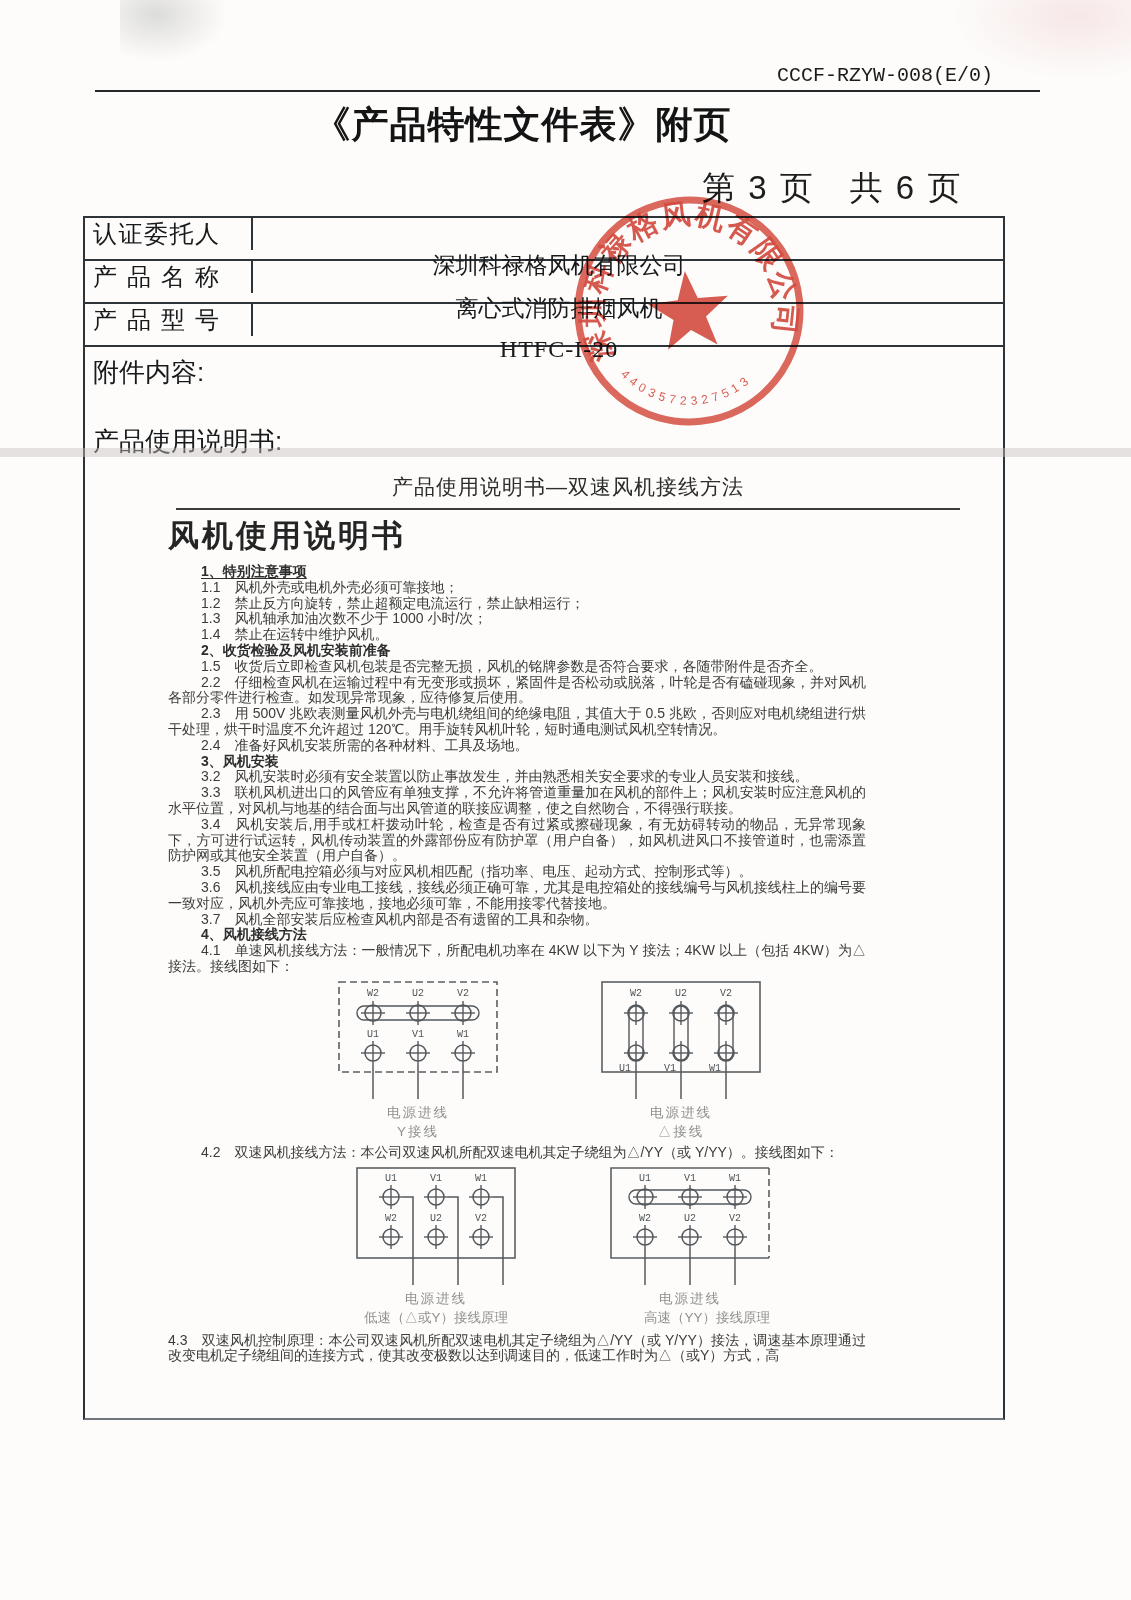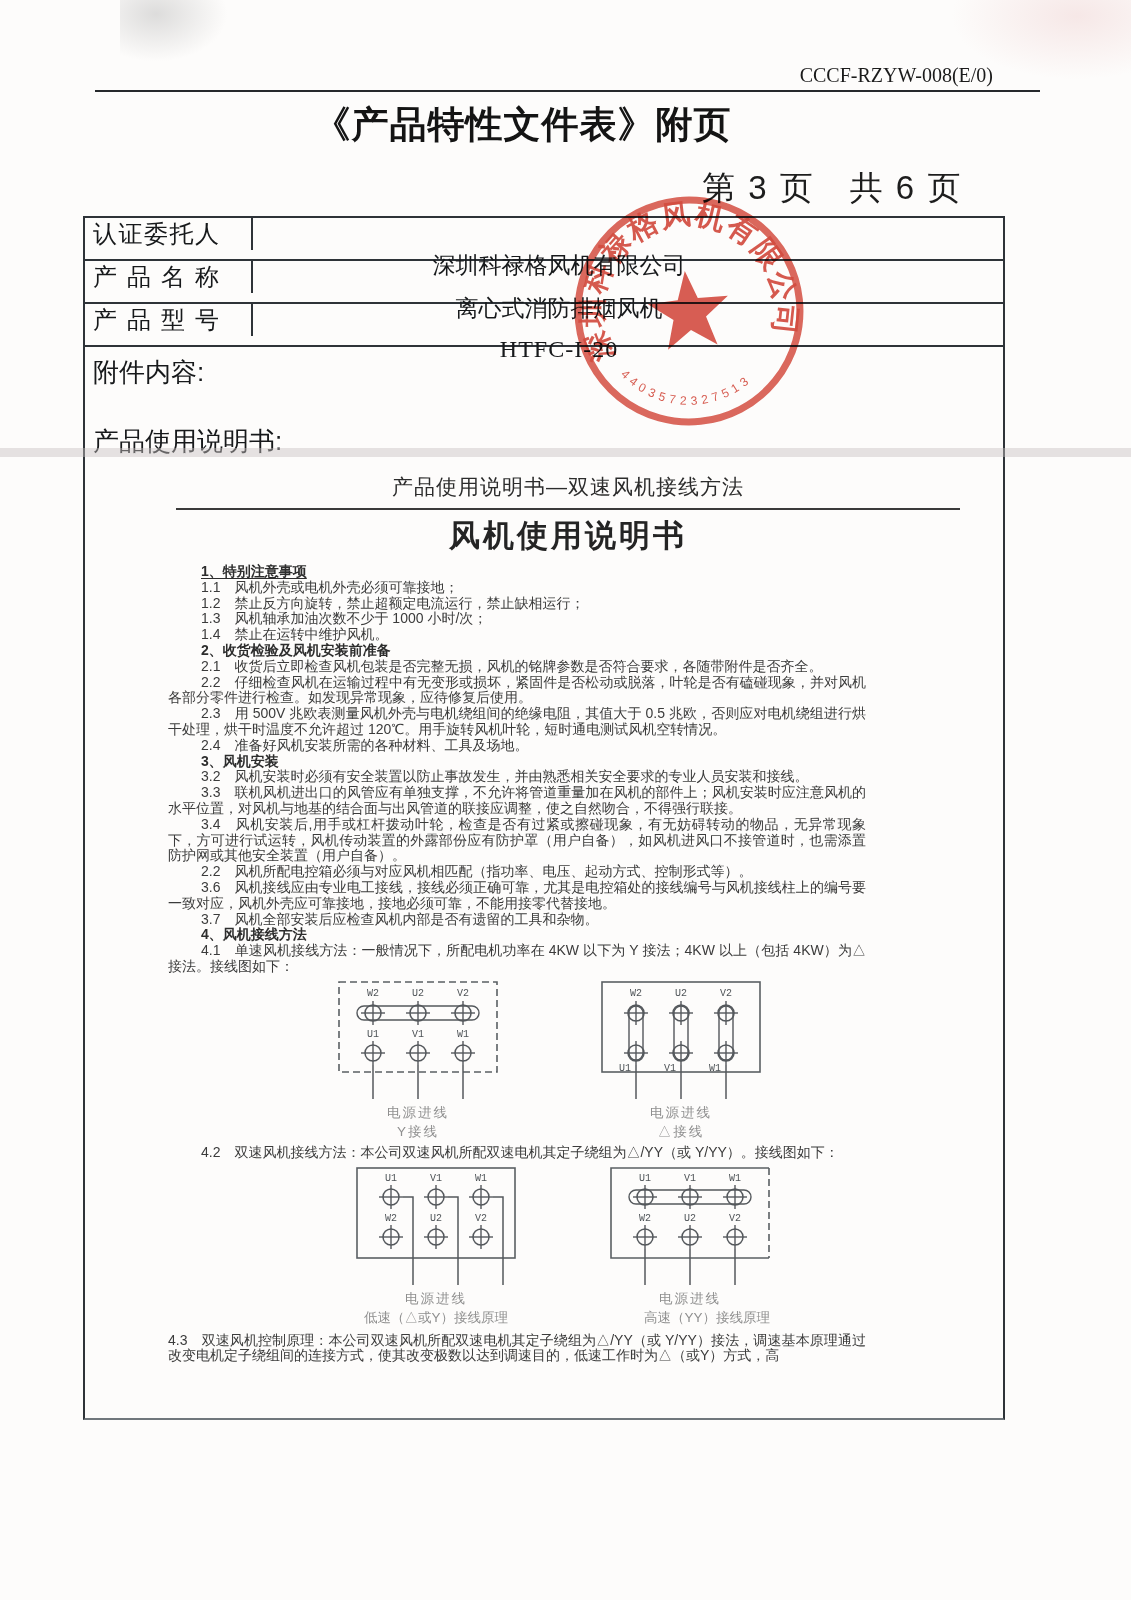--- a/index.html
+++ b/index.html
@@ -12,21 +12,21 @@
   
   .smudge{position:absolute;pointer-events:none;}
   .smudge.tl{left:120px;top:0;width:120px;height:70px;
     background:radial-gradient(ellipse at 30% 20%, rgba(160,160,160,.35), rgba(160,160,160,0) 60%);}
   .smudge.tr{left:950px;top:0;width:181px;height:80px;
     background:radial-gradient(ellipse at 70% 20%, rgba(225,170,170,.25), rgba(225,170,170,0) 70%);}
   .scan-band{position:absolute;left:0;top:448px;width:1131px;height:9px;
     background:rgba(200,193,193,.45);z-index:6;}
   
   .doc-code{position:absolute;top:64px;right:138px;
-    font-family:Liberation Serif, serif;font-size:20px;color:#1b1b1b;}
+    font-family:Liberation Mono, monospace;font-size:20px;color:#1b1b1b;}
   .header-rule{position:absolute;left:95px;top:90px;width:945px;height:0;
     border-top:2px solid #26292c;}
   .doc-title{position:absolute;left:0;top:100px;width:1045px;margin:0;
     text-align:center;font-size:37px;font-weight:700;letter-spacing:1px;color:#141414;}
   .page-info{position:absolute;left:702px;top:166px;font-size:33px;color:#1d1d1d;letter-spacing:2px;}
   
   .outer-box{position:absolute;left:83px;top:216px;width:918px;height:1200px;
     border:2px solid #2e3338;border-bottom-color:#70777c;background:transparent;z-index:1;}
   .info-table{width:100%;}
   .info-row{display:flex;height:41px;border-bottom:2px solid #2e3338;align-items:center;flex-direction:column;}
@@ -38,21 +38,21 @@
   .cell-value.serif{font-family:"Liberation Serif", serif;font-size:24px;letter-spacing:1px;}
   .attach-label{margin:8px 0 0 8px;font-size:26px;color:#17191b;}
   .manual-doc-label{margin:34px 0 0 8px;font-size:26px;color:#17191b;}
   
   .stamp{position:absolute;left:568px;top:190px;width:242px;height:242px;z-index:7;
     mix-blend-mode:multiply;opacity:.9;transform:rotate(-6deg);}
   
   .manual{position:absolute;left:168px;top:461px;width:800px;z-index:2;}
   .m-subtitle{margin:12px 0 0 0;text-align:center;font-size:21px;color:#2c2c2c;letter-spacing:1px;}
   .m-hr{border:none;border-top:2px solid #3a3a3a;margin:7px 8px 0 8px;}
-  .m-title{margin:5px 0 0 0;text-align:center;font-size:31px;font-weight:700;
+  .m-title{margin:5px 0 0 0;text-align:left;font-size:31px;font-weight:700;
     letter-spacing:3px;color:#242424;}
   .manual-body{margin-top:7px;width:698px;}
   .mp{margin:0;font-size:14px;line-height:15.8px;color:#3b3b3b;
     text-indent:33px;text-align:justify;}
   .mp.h{font-weight:700;color:#2d2d2d;}
   .mp.u{text-decoration:underline;text-underline-offset:2px;}
   .mp.p0{text-indent:0;}
   
   .diag-row{display:flex;margin-top:6px;}
   .diag{width:160px;text-align:center;}
@@ -129,29 +129,29 @@
   <div class="m-title">风机使用说明书</div>
 
   <div class="manual-body">
     <div id="paras-main">
         <p class="mp h u">1、特别注意事项</p>
         <p class="mp item">1.1　风机外壳或电机外壳必须可靠接地；</p>
         <p class="mp item">1.2　禁止反方向旋转，禁止超额定电流运行，禁止缺相运行；</p>
         <p class="mp item">1.3　风机轴承加油次数不少于 1000 小时/次；</p>
         <p class="mp item">1.4　禁止在运转中维护风机。</p>
         <p class="mp h">2、收货检验及风机安装前准备</p>
-        <p class="mp item">2.1　收货后立即检查风机包装是否完整无损，风机的铭牌参数是否符合要求，各随带附件是否齐全。</p>
+        <p class="mp item">1.5　收货后立即检查风机包装是否完整无损，风机的铭牌参数是否符合要求，各随带附件是否齐全。</p>
         <p class="mp item">2.2　仔细检查风机在运输过程中有无变形或损坏，紧固件是否松动或脱落，叶轮是否有磕碰现象，并对风机各部分零件进行检查。如发现异常现象，应待修复后使用。</p>
         <p class="mp item">2.3　用 500V 兆欧表测量风机外壳与电机绕组间的绝缘电阻，其值大于 0.5 兆欧，否则应对电机绕组进行烘干处理，烘干时温度不允许超过 120℃。用手旋转风机叶轮，短时通电测试风机空转情况。</p>
         <p class="mp item">2.4　准备好风机安装所需的各种材料、工具及场地。</p>
         <p class="mp h">3、风机安装</p>
         <p class="mp item">3.2　风机安装时必须有安全装置以防止事故发生，并由熟悉相关安全要求的专业人员安装和接线。</p>
         <p class="mp item">3.3　联机风机进出口的风管应有单独支撑，不允许将管道重量加在风机的部件上；风机安装时应注意风机的水平位置，对风机与地基的结合面与出风管道的联接应调整，使之自然吻合，不得强行联接。</p>
         <p class="mp item">3.4　风机安装后,用手或杠杆拨动叶轮，检查是否有过紧或擦碰现象，有无妨碍转动的物品，无异常现象下，方可进行试运转，风机传动装置的外露部份应有防护罩（用户自备），如风机进风口不接管道时，也需添置防护网或其他安全装置（用户自备）。</p>
-        <p class="mp item">2.2　风机所配电控箱必须与对应风机相匹配（指功率、电压、起动方式、控制形式等）。</p>
+        <p class="mp item">3.5　风机所配电控箱必须与对应风机相匹配（指功率、电压、起动方式、控制形式等）。</p>
         <p class="mp item">3.6　风机接线应由专业电工接线，接线必须正确可靠，尤其是电控箱处的接线编号与风机接线柱上的编号要一致对应，风机外壳应可靠接地，接地必须可靠，不能用接零代替接地。</p>
         <p class="mp item">3.7　风机全部安装后应检查风机内部是否有遗留的工具和杂物。</p>
         <p class="mp h">4、风机接线方法</p>
         <p class="mp item">4.1　单速风机接线方法：一般情况下，所配电机功率在 4KW 以下为 Y 接法；4KW 以上（包括 4KW）为△接法。接线图如下：</p>
       </div>
 
     <div class="diag-row">
       <div class="diag r1-left">
         <svg width="160" height="122" viewBox="0 0 160 122">
           <rect class="dbox dash" x="1" y="1" width="158" height="90"></rect>

